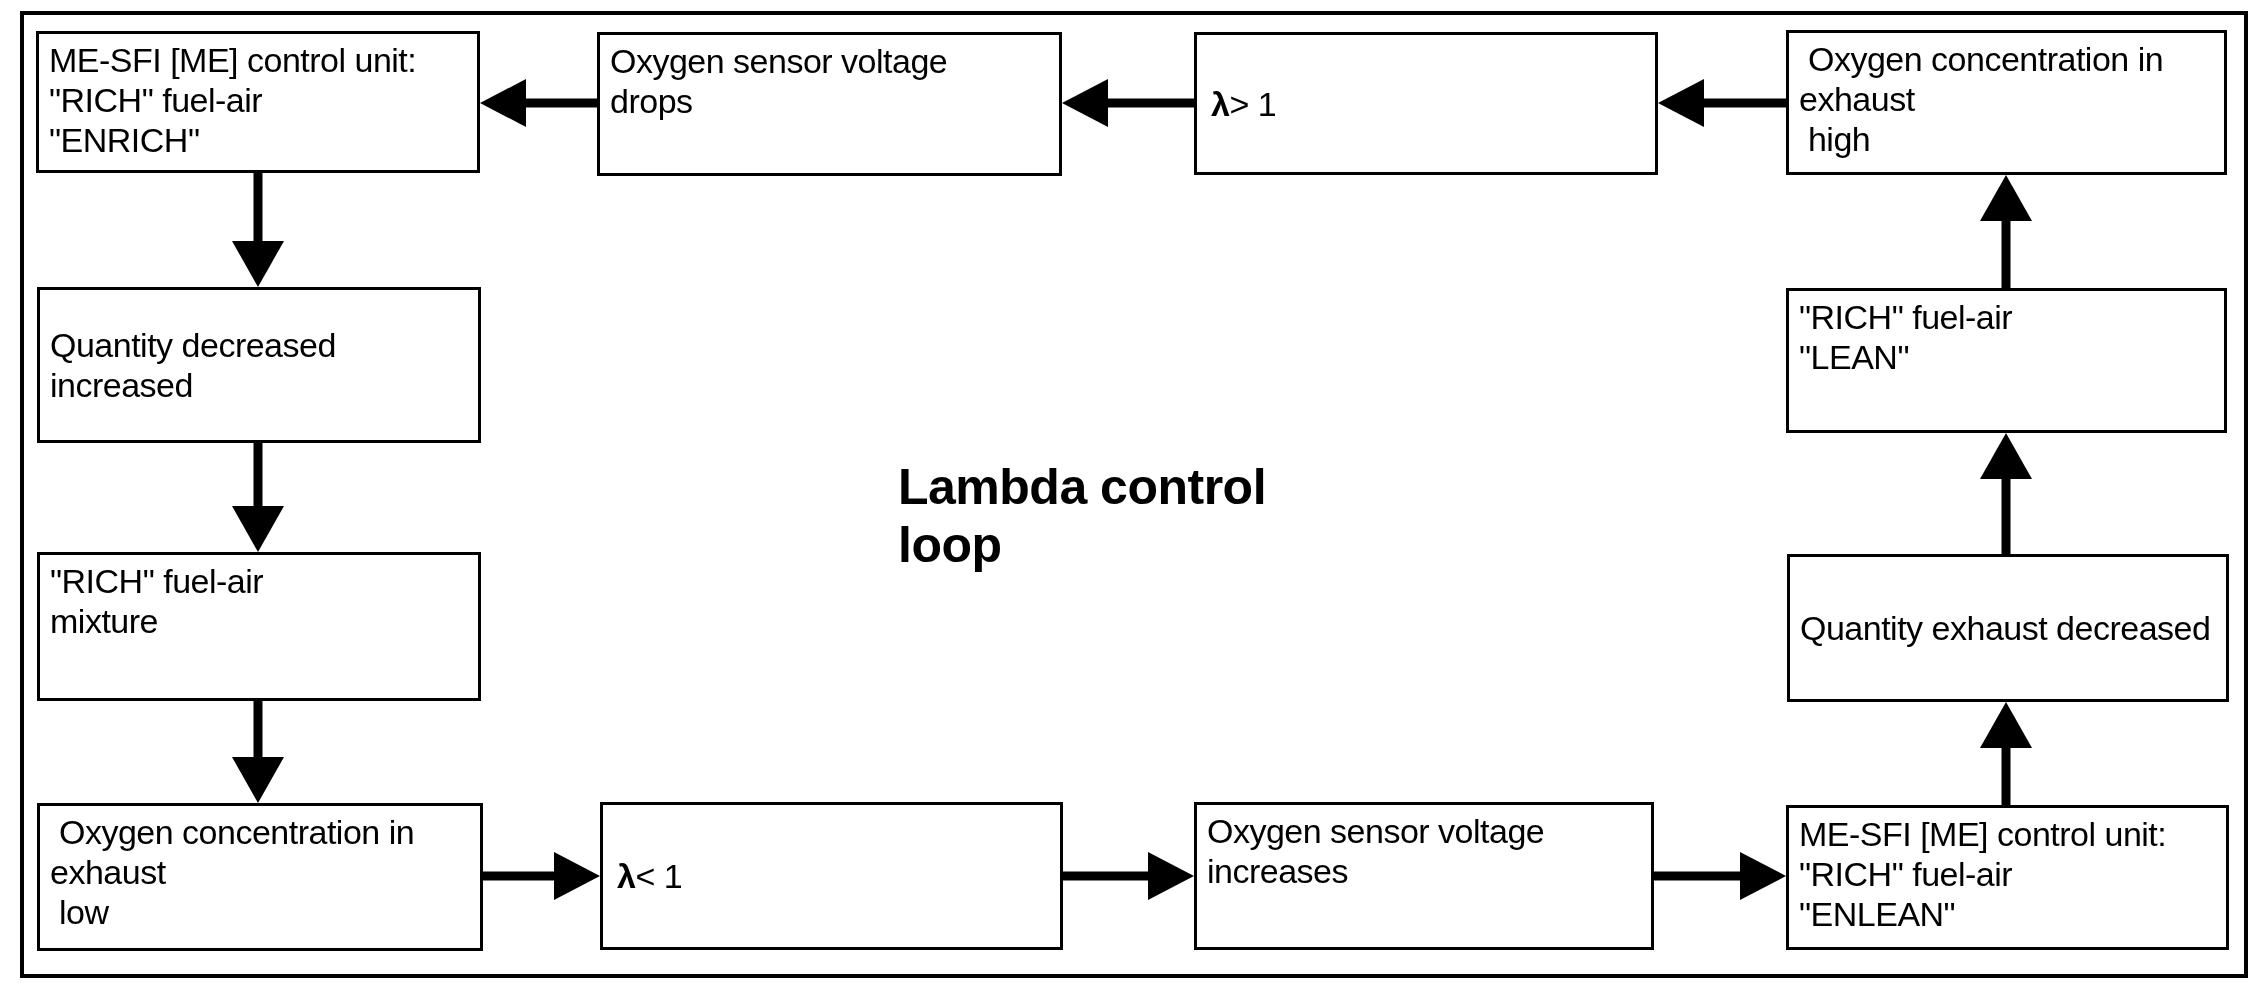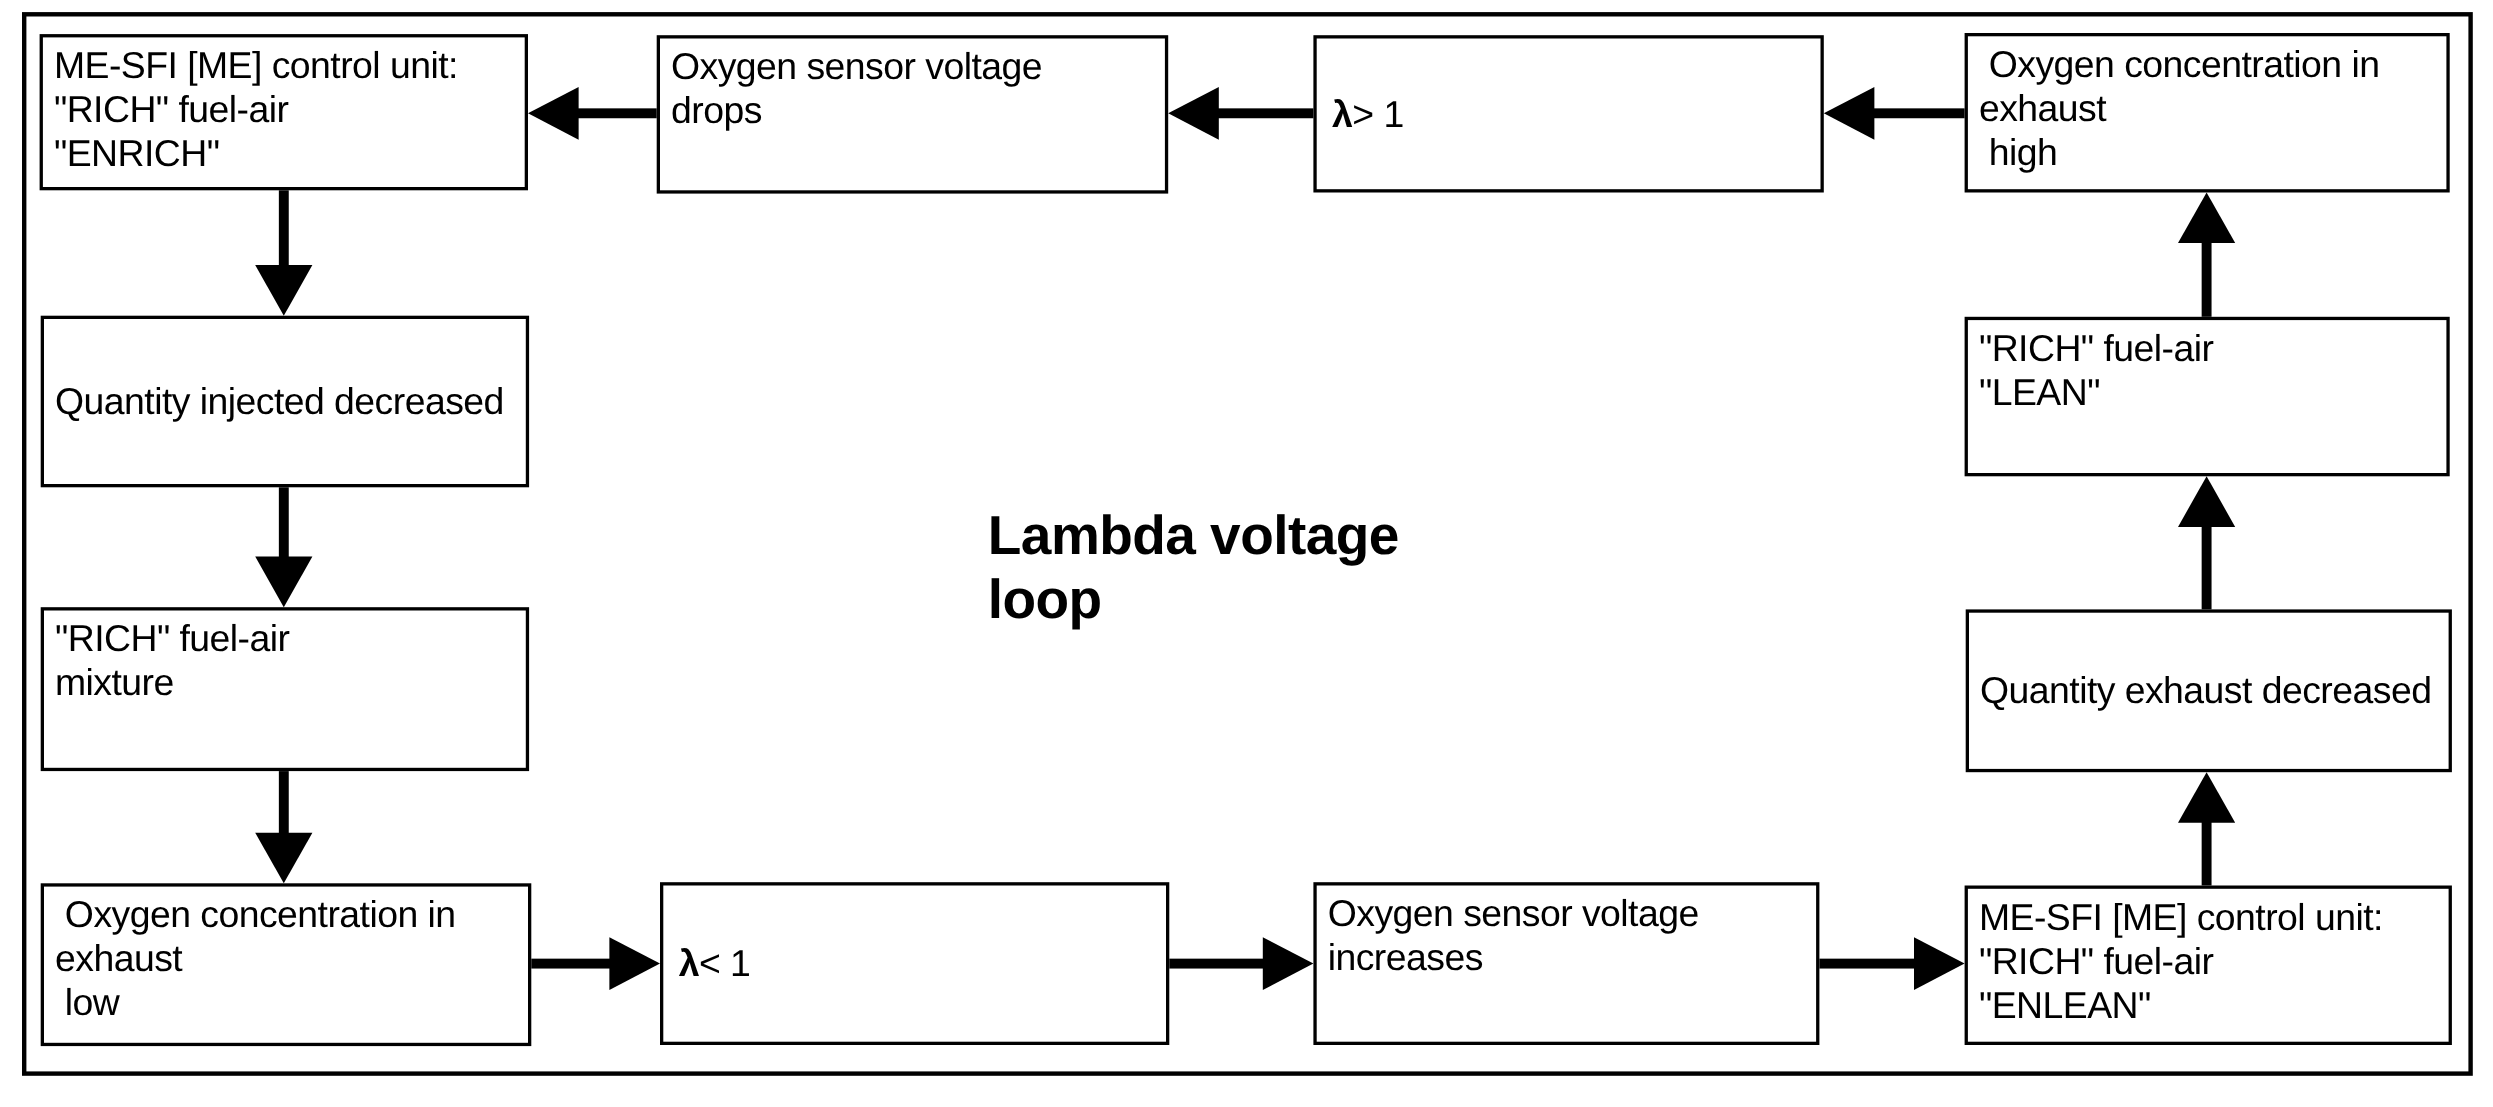--- a/index.html
+++ b/index.html
@@ -108,37 +108,37 @@
 
   <div class="fbox b0"><span>ME-SFI [ME] control unit:
 "RICH" fuel-air
 "ENRICH"</span></div>
   <div class="fbox b1"><span>Oxygen sensor voltage
 drops</span></div>
   <div class="fbox b2 vcenter"><span class="lambda">λ</span><span>&gt; 1</span></div>
   <div class="fbox b3"><span> Oxygen concentration in
 exhaust
  high</span></div>
-  <div class="fbox b4 vcenter"><span>Quantity injected decreased</span></div>
+  <div class="fbox b4 vcenter"><span>Quantity decreased increased</span></div>
   <div class="fbox b5"><span>"RICH" fuel-air
 "LEAN"</span></div>
   <div class="fbox b6"><span>"RICH" fuel-air
 mixture</span></div>
   <div class="fbox b7 vcenter"><span>Quantity exhaust decreased</span></div>
   <div class="fbox b8"><span> Oxygen concentration in
 exhaust
  low</span></div>
   <div class="fbox b9 vcenter"><span class="lambda">λ</span><span>&lt; 1</span></div>
   <div class="fbox b10"><span>Oxygen sensor voltage
 increases</span></div>
   <div class="fbox b11"><span>ME-SFI [ME] control unit:
 "RICH" fuel-air
 "ENLEAN"</span></div>
 
-  <div class="title">Lambda voltage
+  <div class="title">Lambda control
 loop</div>
 
   <div class="arrow-h point-left a1">
       <div class="stem"></div>
       <div class="head"></div>
     </div>
   <div class="arrow-h point-left a2">
       <div class="stem"></div>
       <div class="head"></div>
     </div>

